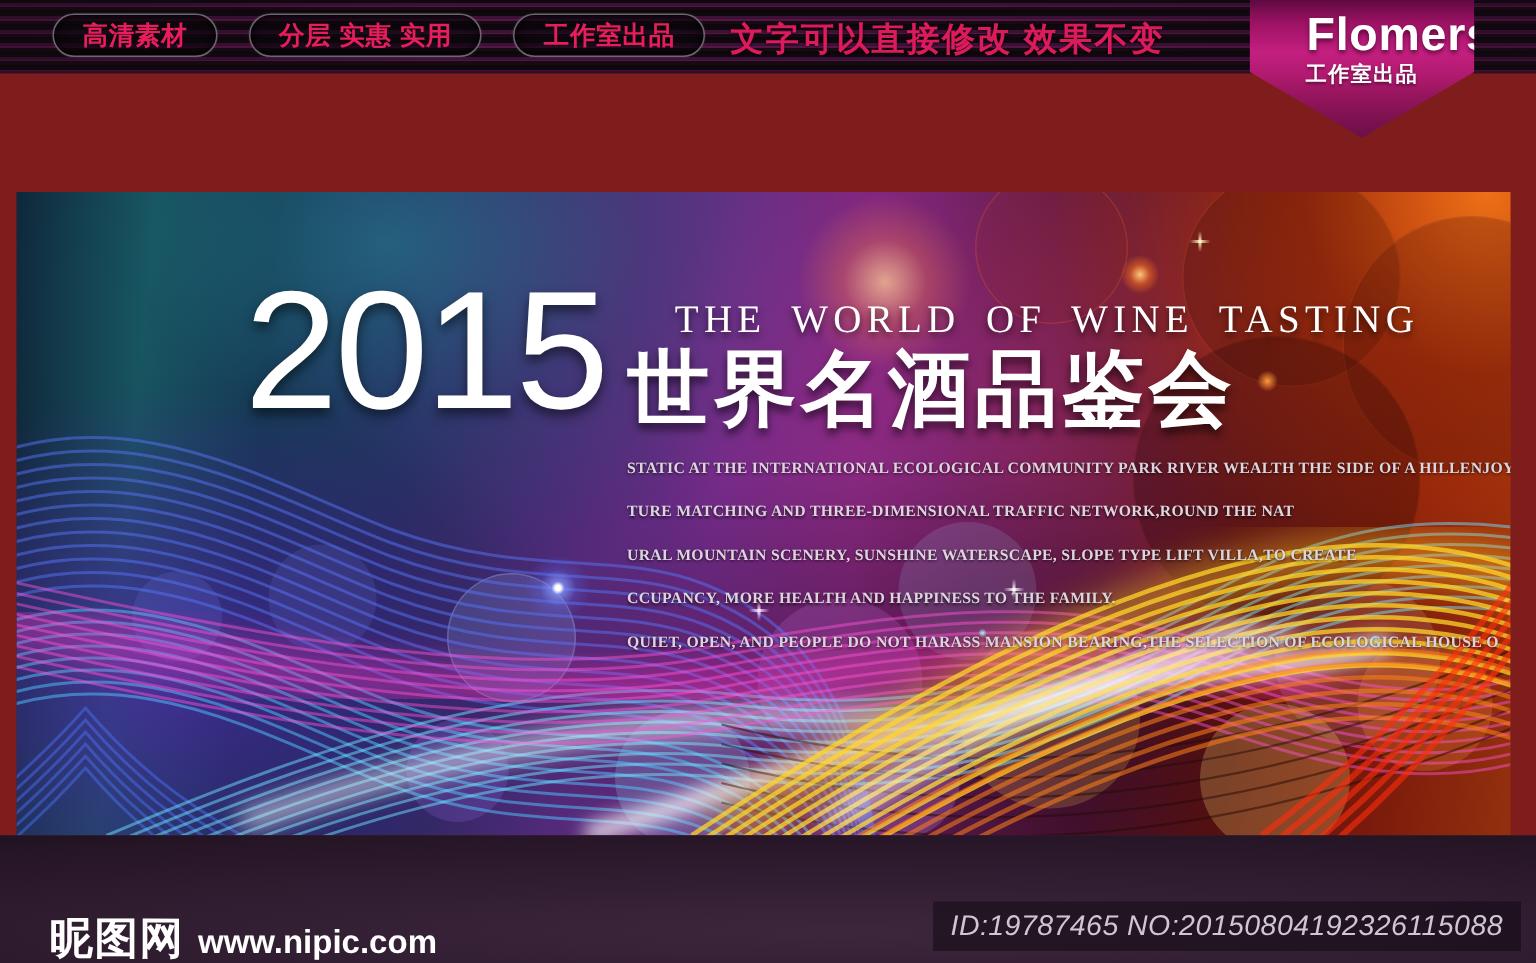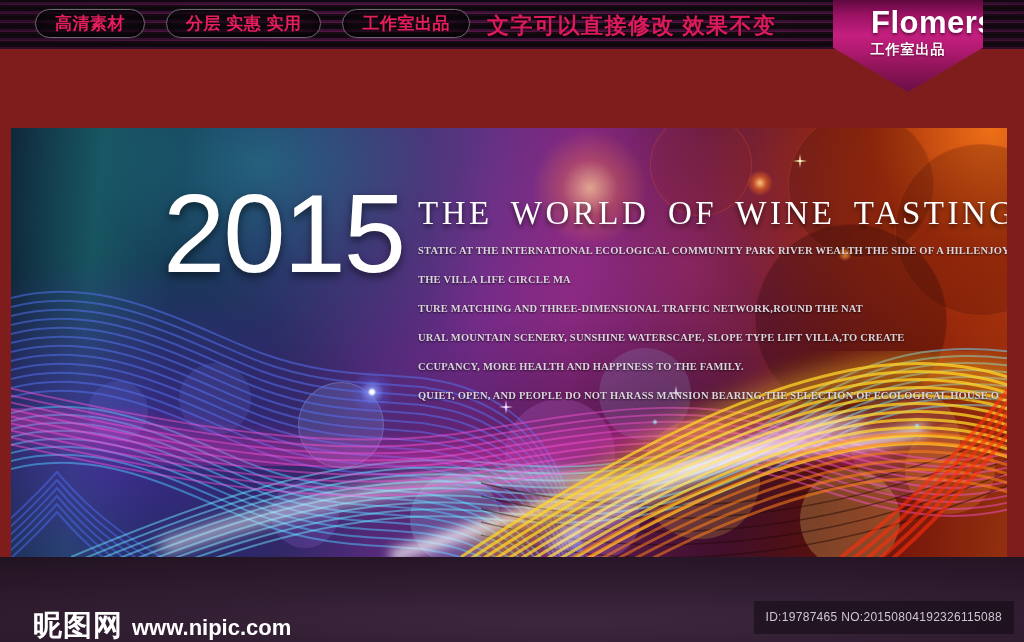--- a/index.html
+++ b/index.html
@@ -52,39 +52,39 @@
   .sparkle::after{left:6px;top:0;width:2px;height:14px;background:linear-gradient(180deg,transparent,rgba(255,255,255,.95),transparent);}
   .sp-yellow::before,.sp-yellow::after{filter:sepia(1) saturate(4) hue-rotate(-15deg);}
   .sp-magenta::before,.sp-magenta::after{filter:sepia(1) saturate(6) hue-rotate(250deg);}
 
   .waves{position:absolute;left:0;top:0;}
 
   
   .year{position:absolute;left:152px;top:50px;color:#fff;font-size:112px;line-height:1;
     letter-spacing:-2px;font-weight:normal;text-shadow:0 4px 8px rgba(0,0,0,.55);text-align:right;}
   .title-block{position:absolute;left:407px;top:70px;width:560px;}
-  .title-en{font-family:"Liberation Serif",serif;color:#fff;font-size:33px;line-height:30px;
+  .title-en{font-family:"Liberation Serif",serif;color:#fff;font-size:26px;line-height:30px;
     letter-spacing:3.5px;word-spacing:7px;white-space:nowrap;text-shadow:0 3px 5px rgba(0,0,0,.6);text-align:center;}
   .title-cn{color:#fff;font-size:55px;line-height:60px;font-weight:bold;letter-spacing:3px;
     margin-top:2px;white-space:nowrap;font-family:"Liberation Serif","DejaVu Serif",serif;
     text-shadow:0 4px 6px rgba(0,0,0,.6);}
   .para{margin-top:11px;}
   .para-line{font-family:"Liberation Serif",serif;font-weight:bold;color:#ddd5de;font-size:10.5px;
     line-height:13px;letter-spacing:.2px;white-space:nowrap;text-shadow:0 1px 2px rgba(0,0,0,.7);margin-top:16px;}
 
   
   .footer{position:absolute;left:0;top:557px;width:1024px;height:85px;
     background:
       radial-gradient(130% 120% at 55% 75%,rgba(64,41,64,.85) 0%,rgba(42,24,42,.9) 55%,rgba(22,12,22,1) 100%),
       #2a182a;}
   .site-logo{position:absolute;left:13px;top:49px;display:flex;align-items:baseline;gap:9px;color:#fff;}
   .site-name{font-size:29px;font-weight:bold;letter-spacing:1px;font-family:"Liberation Serif","DejaVu Serif",serif;margin-left:20px;}
   .site-url{font-size:22px;font-weight:bold;letter-spacing:0;}
   .id-box{position:absolute;right:10px;top:44px;height:33px;line-height:33px;padding:0 12px;
-    background:rgba(10,4,12,.45);color:#cfc7cf;font-size:12px;letter-spacing:.3px;}
+    background:rgba(10,4,12,.45);color:#cfc7cf;font-size:19px;letter-spacing:.3px;font-style:italic;}
 </style>
 </head>
 <body>
 
 <div class="screen">
 
   <div class="topbar">
     <div class="tagrow">
       <div class="tag-pill">高清素材</div>
       <div class="tag-pill">分层 实惠 实用</div>
@@ -247,23 +247,23 @@
     <div class="glow star-blue"></div>
     <div class="glow dot-cyan1"></div>
     <div class="glow dot-cyan2"></div>
     <div class="sparkle sp-yellow" style="left:782px;top:26px;"></div>
     <div class="sparkle" style="left:658px;top:258px;"></div>
     <div class="sparkle sp-magenta" style="left:488px;top:272px;"></div>
 
     <div class="year">2015</div>
     <div class="title-block">
       <div class="title-en">THE WORLD OF WINE TASTING</div>
+      <div class="title-cn">世界名酒品鉴会</div>
       <div class="para">
         <div class="para-line">STATIC AT THE INTERNATIONAL ECOLOGICAL COMMUNITY PARK RIVER WEALTH THE SIDE OF A HILLENJOY</div>
-        <div class="para-line">THE VILLA LIFE CIRCLE MA</div>
         <div class="para-line">TURE MATCHING AND THREE-DIMENSIONAL TRAFFIC NETWORK,ROUND THE NAT</div>
         <div class="para-line">URAL MOUNTAIN SCENERY, SUNSHINE WATERSCAPE, SLOPE TYPE LIFT VILLA,TO CREATE</div>
         <div class="para-line">CCUPANCY, MORE HEALTH AND HAPPINESS TO THE FAMILY.</div>
         <div class="para-line">QUIET, OPEN, AND PEOPLE DO NOT HARASS MANSION BEARING,THE SELECTION OF ECOLOGICAL HOUSE O</div>
       </div>
     </div>
   </div>
 
   <div class="footer">
     <div class="site-logo">

